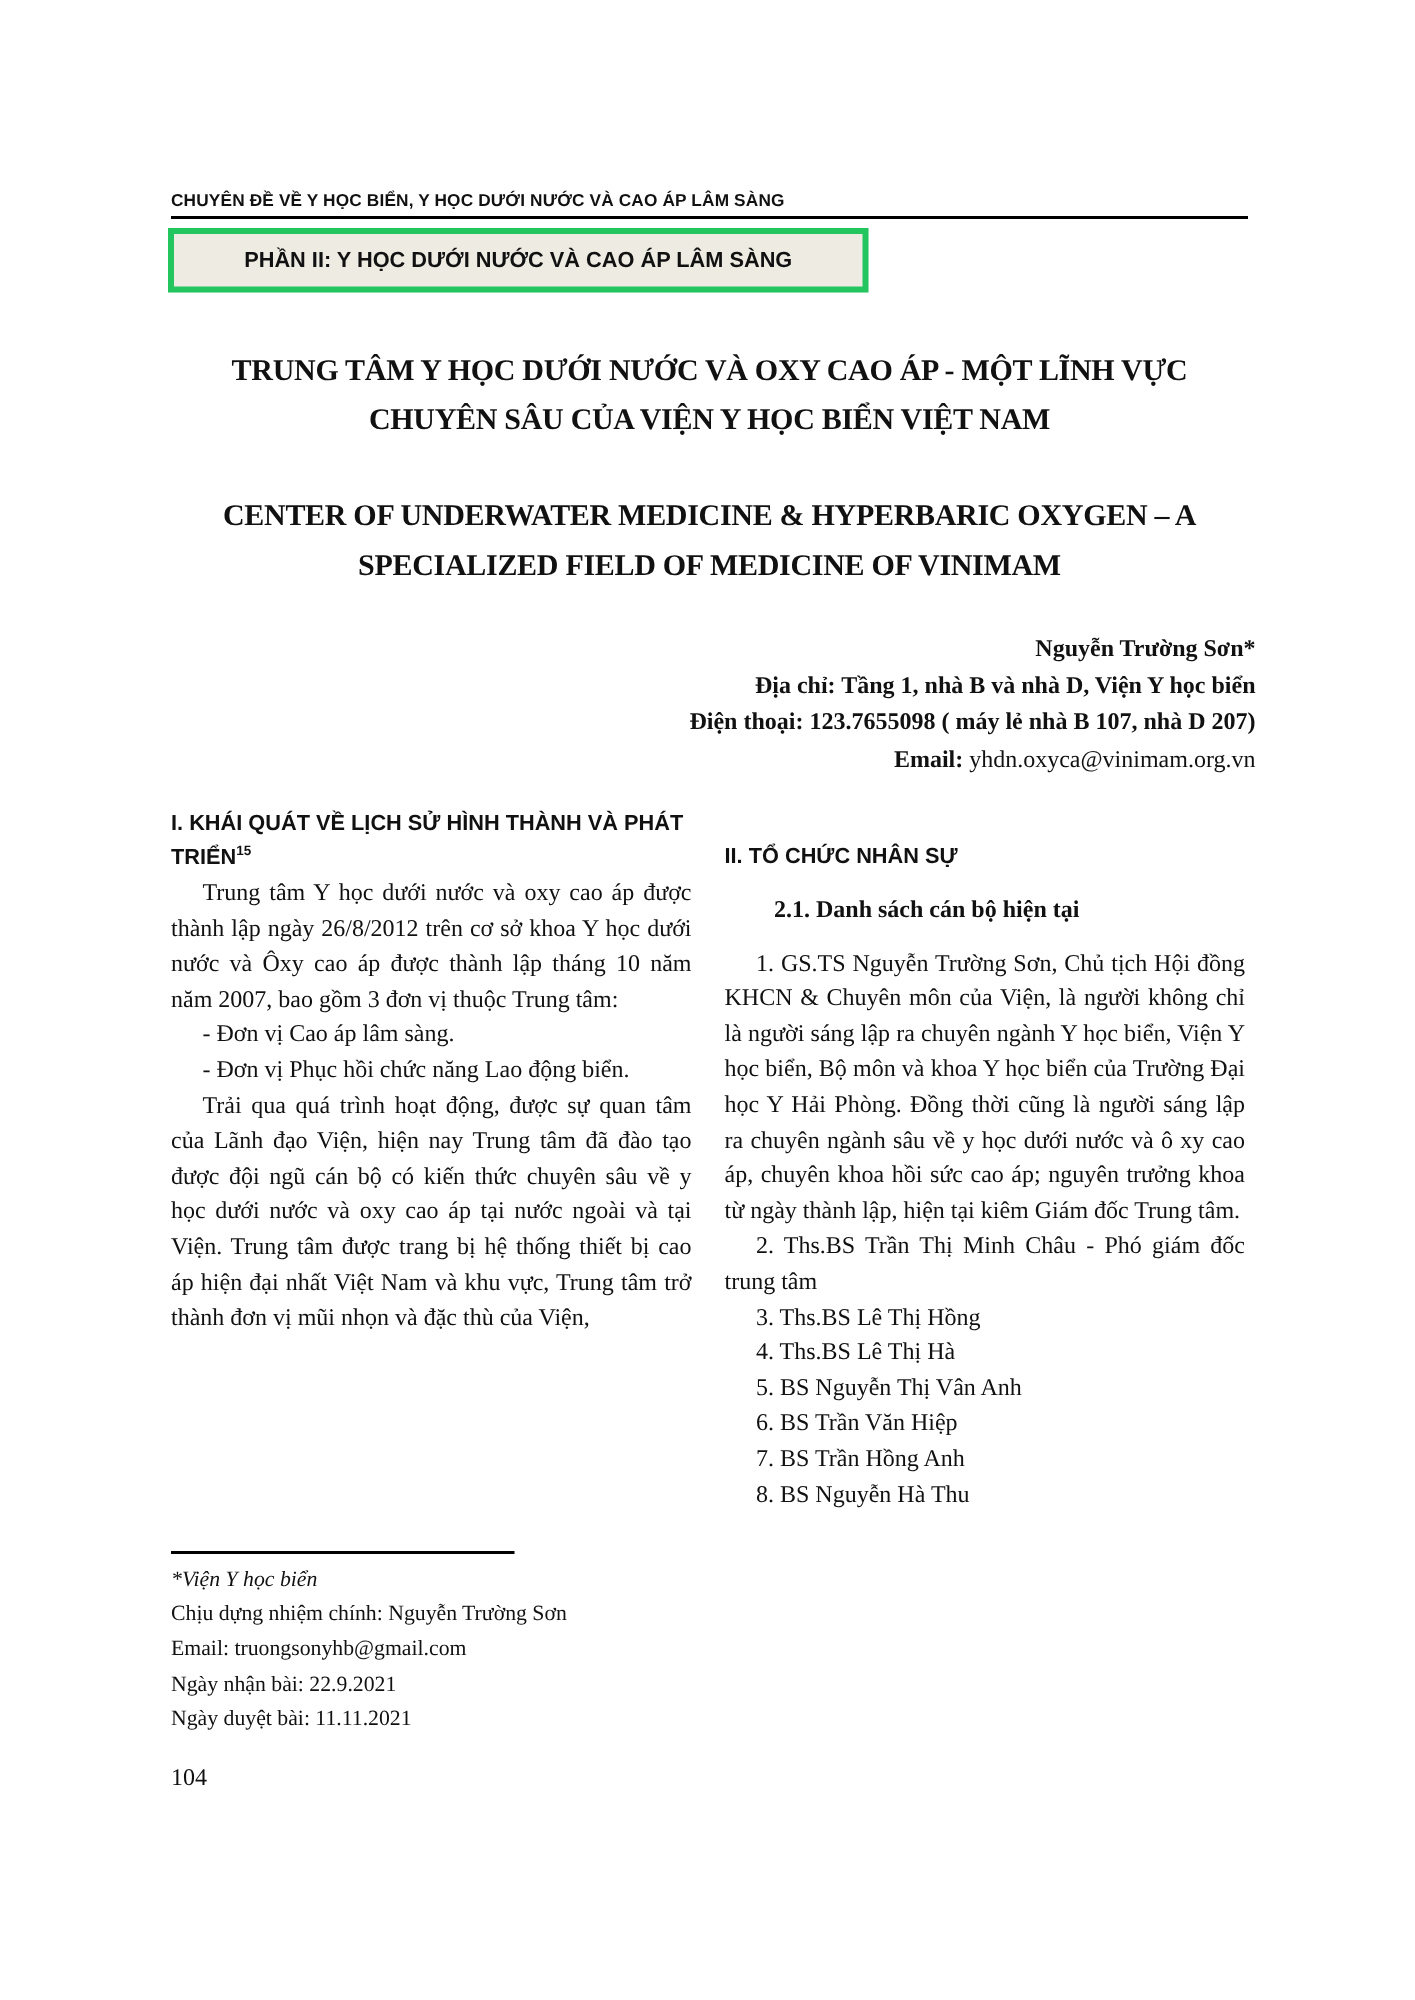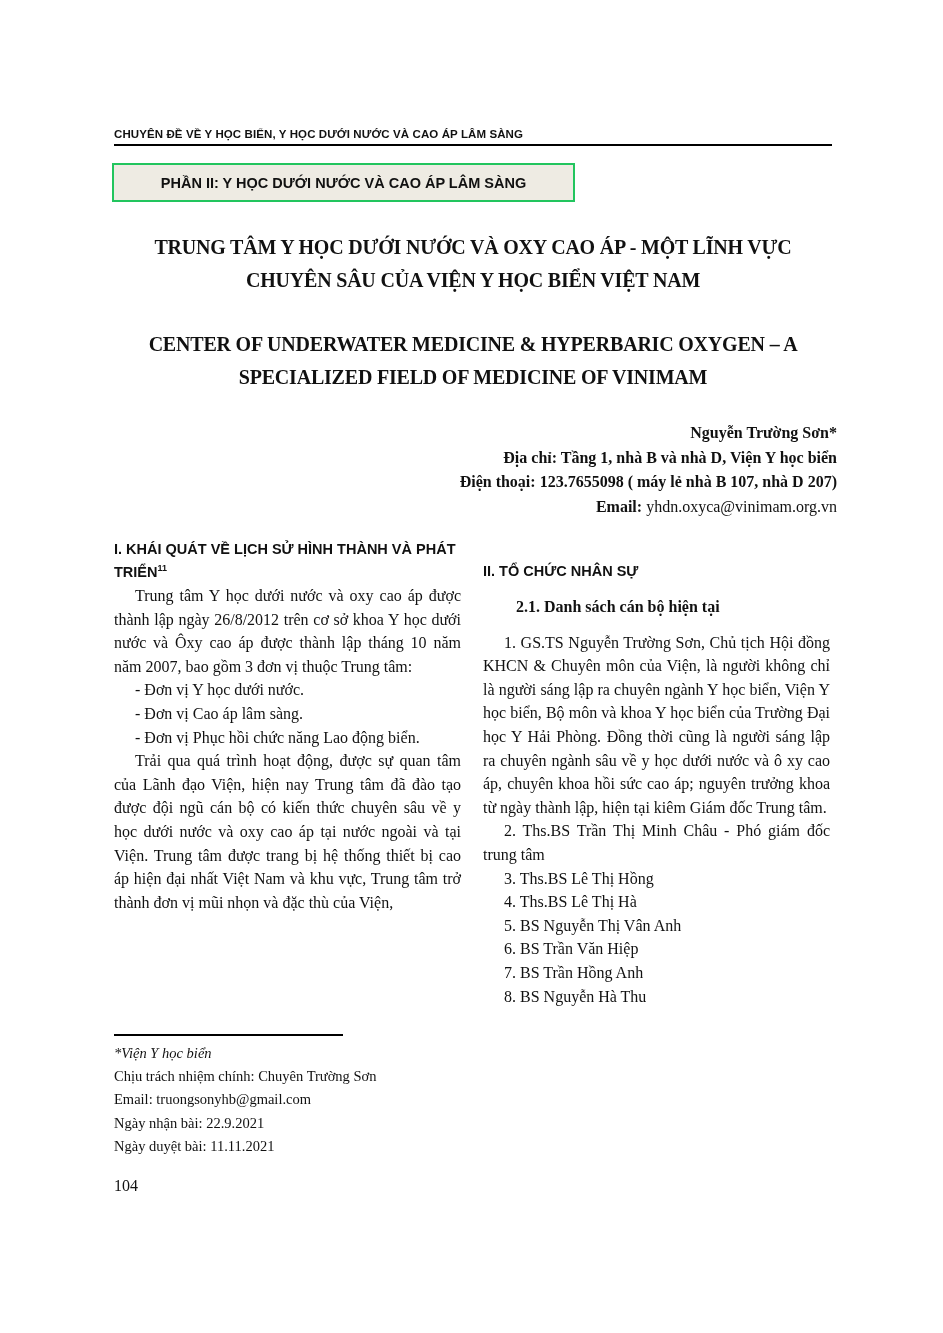--- a/index.html
+++ b/index.html
@@ -1,19 +1,19 @@
 <!DOCTYPE html>
 <html><head>
 <meta charset="utf-8">
 <style>
   html, body { margin: 0; padding: 0; background: #ffffff; }
   body { width: 943px; height: 1333px; position: relative; overflow: hidden; color: #111; font-family: "Liberation Serif", serif; }
   .running-header { position: absolute; left: 114px; top: 128px; width: 718px; font-family: "Liberation Sans", sans-serif; font-weight: bold; font-size: 11.5px; letter-spacing: 0.1px; }
   .header-rule { position: absolute; left: 114px; top: 144px; width: 718px; height: 2px; background: #000; }
-  .section-box { position: absolute; left: 112px; top: 163px; width: 459px; height: 35px; background: #eeebe3; border: 2px solid #22c55e; box-sizing: content-box; display: flex; align-items: center; justify-content: center; font-family: "Liberation Sans", sans-serif; font-weight: bold; font-size: 14.5px; }
+  .section-box { position: absolute; left: 112px; top: 152px; width: 459px; height: 35px; background: #eeebe3; border: 4px solid #22c55e; box-sizing: content-box; display: flex; align-items: center; justify-content: center; font-family: "Liberation Sans", sans-serif; font-weight: bold; font-size: 14.5px; }
   .title-vi, .title-en { position: absolute; left: 114px; width: 718px; text-align: center; font-family: "Liberation Serif", serif; font-weight: bold; font-size: 20px; line-height: 33px; letter-spacing: -0.2px; }
   .title-vi { top: 231px; }
   .title-en { top: 328px; }
   .author-block { position: absolute; right: 106px; top: 421px; text-align: right; font-weight: bold; font-size: 16px; line-height: 24.5px; }
   .author-block .email-value { font-weight: normal; }
   .col { position: absolute; top: 538px; width: 347px; font-size: 16px; line-height: 23.6px; text-align: justify; }
   .col-left { left: 114px; }
   .col-right { left: 483px; }
   .h-sec { font-family: "Liberation Sans", sans-serif; font-weight: bold; font-size: 14.5px; line-height: 23px; text-align: left; }
   .h-sec sup { font-size: 9px; vertical-align: super; line-height: 0; }
@@ -50,23 +50,22 @@
   <div>Nguyễn Trường Sơn*</div>
   <div>Địa chỉ: Tầng 1, nhà B và nhà D, Viện Y học biển</div>
   <div>Điện thoại: 123.7655098 ( máy lẻ nhà B 107, nhà D 207)</div>
   <div>
     <span>Email:</span>
     <span class="email-value">yhdn.oxyca@vinimam.org.vn</span>
   </div>
 </div>
 
 <div class="col col-left">
-  <div class="h-sec"><span>I. KHÁI QUÁT VỀ LỊCH SỬ HÌNH THÀNH VÀ PHÁT TRIỂN</span><sup>11</sup></div>
+  <div class="h-sec"><span>I. KHÁI QUÁT VỀ LỊCH SỬ HÌNH THÀNH VÀ PHÁT TRIỂN</span><sup>15</sup></div>
   <p class="p">Trung tâm Y học dưới nước và oxy cao áp được thành lập ngày 26/8/2012 trên cơ sở khoa Y học dưới nước và Ôxy cao áp được thành lập tháng 10 năm năm 2007, bao gồm 3 đơn vị thuộc Trung tâm:</p>
-  <p class="p">- Đơn vị Y học dưới nước.</p>
   <p class="p">- Đơn vị Cao áp lâm sàng.</p>
   <p class="p">- Đơn vị Phục hồi chức năng Lao động biển.</p>
   <p class="p">Trải qua quá trình hoạt động, được sự quan tâm của Lãnh đạo Viện, hiện nay Trung tâm đã đào tạo được đội ngũ cán bộ có kiến thức chuyên sâu về y học dưới nước và oxy cao áp tại nước ngoài và tại Viện. Trung tâm được trang bị hệ thống thiết bị cao áp hiện đại nhất Việt Nam và khu vực, Trung tâm trở thành đơn vị mũi nhọn và đặc thù của Viện,</p>
 </div>
 
 <div class="col col-right">
   <div class="gap"></div>
   <div class="h-sec">II. TỔ CHỨC NHÂN SỰ</div>
   <p class="sub-h">2.1. Danh sách cán bộ hiện tại</p>
   <p class="p">1. GS.TS Nguyễn Trường Sơn, Chủ tịch Hội đồng KHCN &amp; Chuyên môn của Viện, là người không chỉ là người sáng lập ra chuyên ngành Y học biển, Viện Y học biển, Bộ môn và khoa Y học biển của Trường Đại học Y Hải Phòng. Đồng thời cũng là người sáng lập ra chuyên ngành sâu về y học dưới nước và ô xy cao áp, chuyên khoa hồi sức cao áp; nguyên trưởng khoa từ ngày thành lập, hiện tại kiêm Giám đốc Trung tâm.</p>
@@ -75,19 +74,19 @@
   <p class="p">4. Ths.BS Lê Thị Hà</p>
   <p class="p">5. BS Nguyễn Thị Vân Anh</p>
   <p class="p">6. BS Trần Văn Hiệp</p>
   <p class="p">7. BS Trần Hồng Anh</p>
   <p class="p">8. BS Nguyễn Hà Thu</p>
 </div>
 
 <div class="footnote-rule"></div>
 <div class="footnotes">
   <div class="affil">*Viện Y học biển</div>
-  <div>Chịu trách nhiệm chính: Chuyên Trường Sơn</div>
+  <div>Chịu dựng nhiệm chính: Nguyễn Trường Sơn</div>
   <div>Email: truongsonyhb@gmail.com</div>
   <div>Ngày nhận bài: 22.9.2021</div>
   <div>Ngày duyệt bài: 11.11.2021</div>
 </div>
 
 <div class="page-number">104</div>
 
 </body></html>

